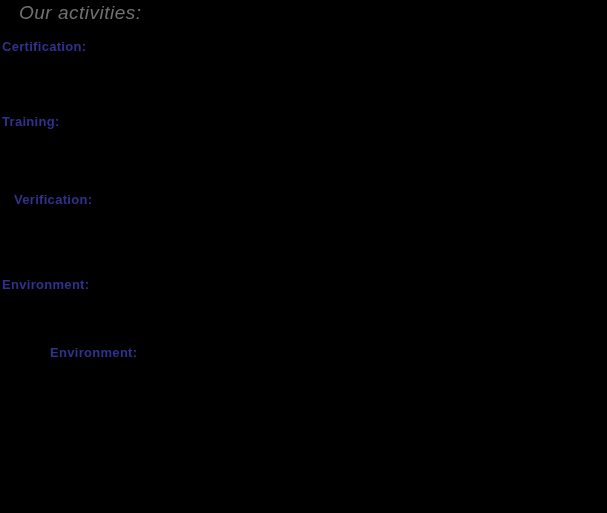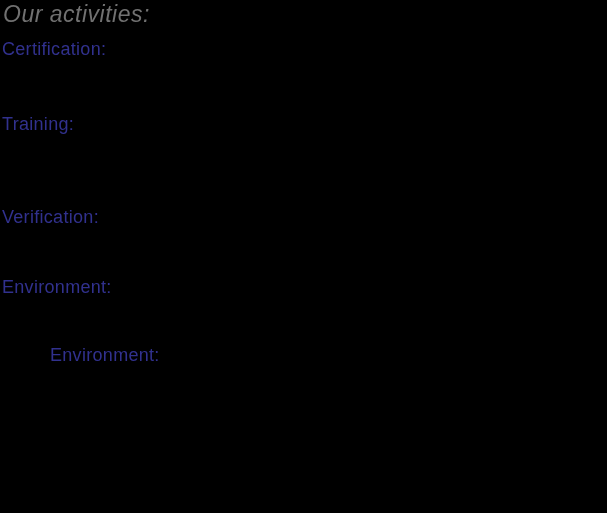--- a/index.html
+++ b/index.html
@@ -15,43 +15,43 @@
   #canvas {
     position: relative;
     width: 607px;
     height: 513px;
     background: var(--bg);
     overflow: hidden;
     font-family: "Liberation Sans", sans-serif;
   }
   .page-title {
     position: absolute;
-    left: 3px;
+    left: 19px;
     top: 3px;
-    font-size: 23px;
+    font-size: 19px;
     font-style: italic;
     font-weight: normal;
     color: var(--title-color);
     letter-spacing: 0.5px;
     white-space: nowrap;
     line-height: 1;
   }
   .section-heading {
     position: absolute;
     left: 2px;
-    font-size: 18px;
-    font-weight: normal;
+    font-size: 13px;
+    font-weight: bold;
     color: var(--heading-color);
     letter-spacing: 0.3px;
     white-space: nowrap;
     line-height: 1;
   }
   .section-heading.certification { top: 40px; }
   .section-heading.training      { top: 115px; }
-  .section-heading.verification  { top: 208px; }
+  .section-heading.verification  { top: 193px; margin-left: 12px; }
   .section-heading.inspection    { top: 278px; }
   .section-heading.environment   { top: 346px; padding-left: 48px; }
 </style>
 </head>
 <body>
 
 <div id="canvas">
 
   <div class="page-title">Our activities:</div>
 

